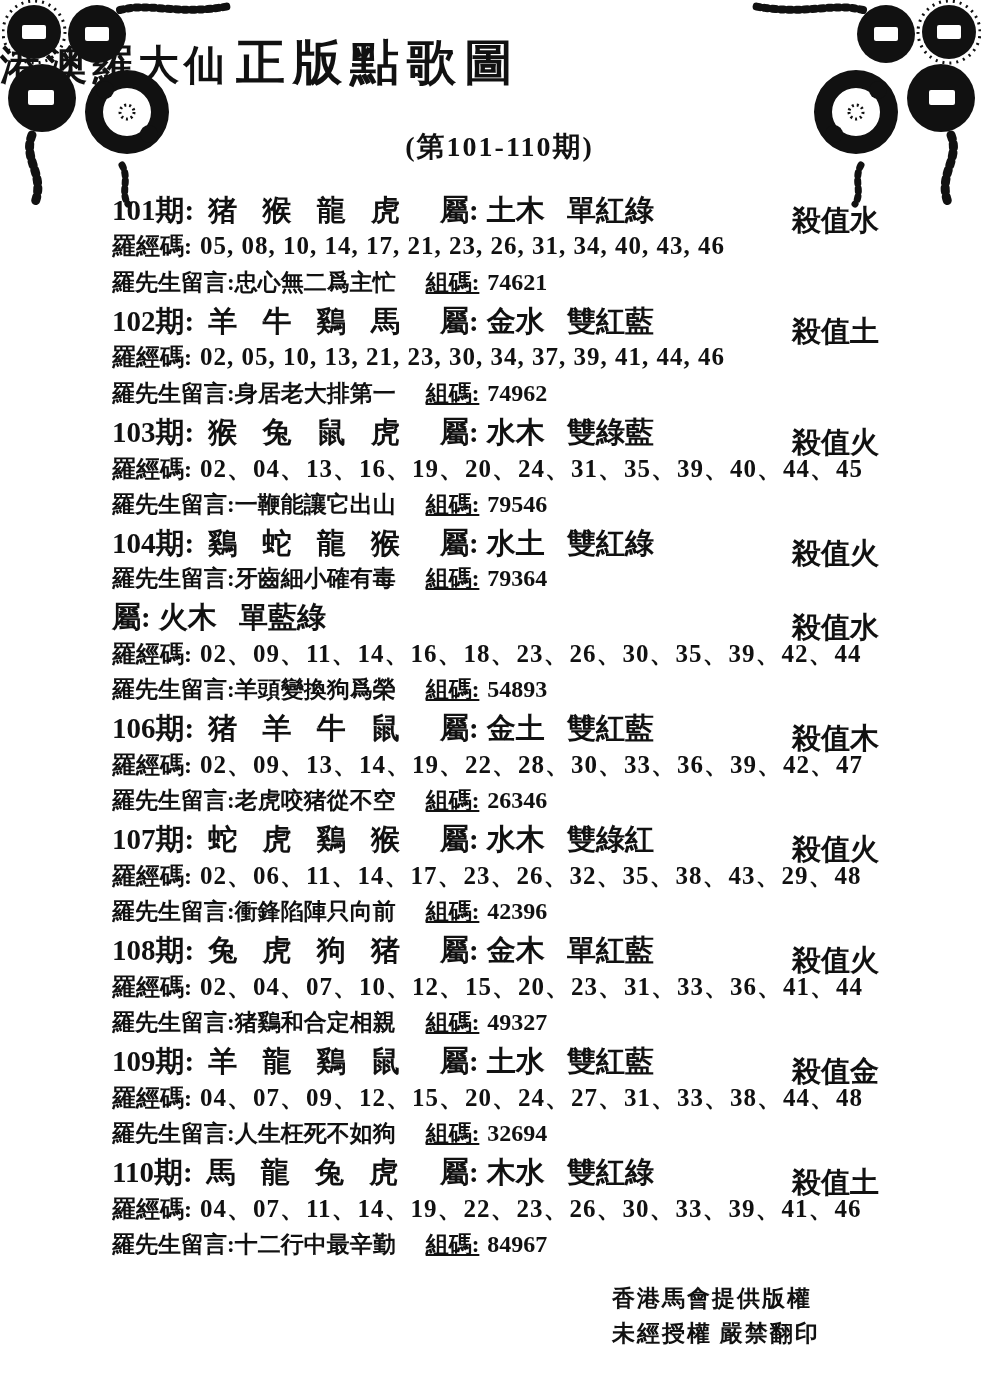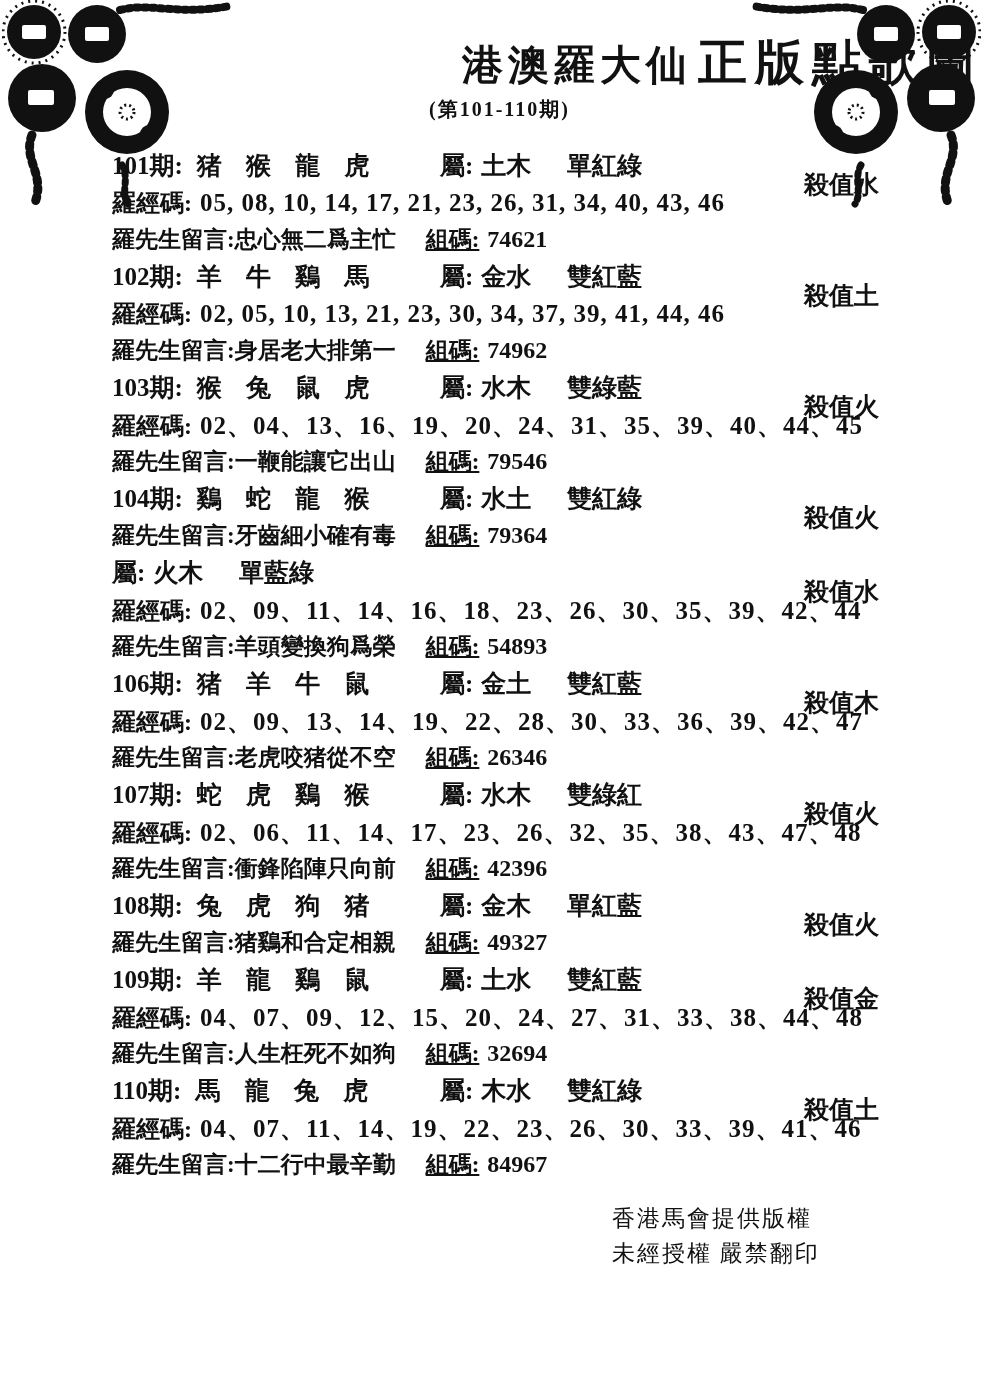--- a/index.html
+++ b/index.html
@@ -13,41 +13,42 @@
     color: #111;
     font-family: "Liberation Serif", "DejaVu Serif", serif;
     overflow: hidden;
   }
   .ornament { position: absolute; top: 0; width: 230px; height: 210px; }
   .ornament.left  { left: 2px; }
   .ornament.right { right: 2px; transform: scaleX(-1); }
 
   .title-row {
     padding-top: 30px;
-    text-align: right;
+    text-align: left;
     font-weight: 900;
     white-space: nowrap;
   }
   .title-script { font-size: 41px; letter-spacing: 5px; }
   .title-main   { font-size: 49px; letter-spacing: 8px; margin-left: 6px; }
   .subtitle {
+    margin-top: 32px;
     text-align: center;
-    font-size: 20px;
+    font-size: 28px;
     font-weight: 700;
     letter-spacing: 2px;
     padding-left: 16px;
   }
 
   .periods { margin-top: 26px; padding-left: 112px; padding-right: 36px; }
   .period-block { }
   .line1 {
     display: flex;
-    align-items: flex-start;
+    align-items: center;
     height: 38px;
-    font-size: 25px;
+    font-size: 29px;
     font-weight: 700;
   }
   .col-zodiac { width: 328px; }
   .col-zodiac .zodiac { margin-left: 14px; letter-spacing: 9px; }
   .col-belong { width: 127px; }
   .col-belong .elements { margin-left: 8px; }
   .col-colors { width: 218px; }
   .col-kill   { margin-left: auto; padding-right: 68px; margin-top: 19px; }
   .line2 {
     height: 37px;
@@ -63,21 +64,21 @@
     white-space: nowrap;
   }
   .line3 .message { }
   .line3 .group-label { margin-left: 30px; text-decoration: underline; }
   .line3 .group-code { margin-left: 8px; font-size: 24px; }
 
   .footer {
     margin-top: 16px;
     padding-left: 612px;
     font-size: 23px;
-    font-weight: 400;
+    font-weight: 700;
     line-height: 35px;
     letter-spacing: 2px;
   }
 </style>
 </head>
 <body>
 
 <div class="page">
 
   <svg class="ornament left" viewBox="0 0 230 210" xmlns="http://www.w3.org/2000/svg" aria-hidden="true">
@@ -256,37 +257,40 @@
       <span class="col-zodiac">
         <span>107期:</span><span class="zodiac">蛇 虎 鷄 猴</span>
       </span>
       <span class="col-belong">
         <span>屬:</span><span class="elements">水木</span>
       </span>
       <span class="col-colors">雙綠紅</span>
       <span class="col-kill">殺值火</span>
     </div>
     <div class="line2">
-      <span>羅經碼:</span><span class="codes">02、06、11、14、17、23、26、32、35、38、43、47、48</span>
+      <span>羅經碼:</span><span class="codes">02、06、11、14、17、23、26、32、35、38、43、29、48</span>
     </div>
     <div class="line3">
       <span>羅先生留言:</span><span class="message">衝鋒陷陣只向前</span><span class="group-label">組碼:</span><span class="group-code">42396</span>
     </div>
   </div>
 
   <div class="period-block">
     <div class="line1">
       <span class="col-zodiac">
         <span>108期:</span><span class="zodiac">兔 虎 狗 猪</span>
       </span>
       <span class="col-belong">
         <span>屬:</span><span class="elements">金木</span>
       </span>
       <span class="col-colors">單紅藍</span>
       <span class="col-kill">殺值火</span>
+    </div>
+    <div class="line2">
+      <span>羅經碼:</span><span class="codes">02、04、07、10、12、15、20、23、31、33、36、41、44</span>
     </div>
     <div class="line3">
       <span>羅先生留言:</span><span class="message">猪鷄和合定相親</span><span class="group-label">組碼:</span><span class="group-code">49327</span>
     </div>
   </div>
 
   <div class="period-block">
     <div class="line1">
       <span class="col-zodiac">
         <span>109期:</span><span class="zodiac">羊 龍 鷄 鼠</span>

